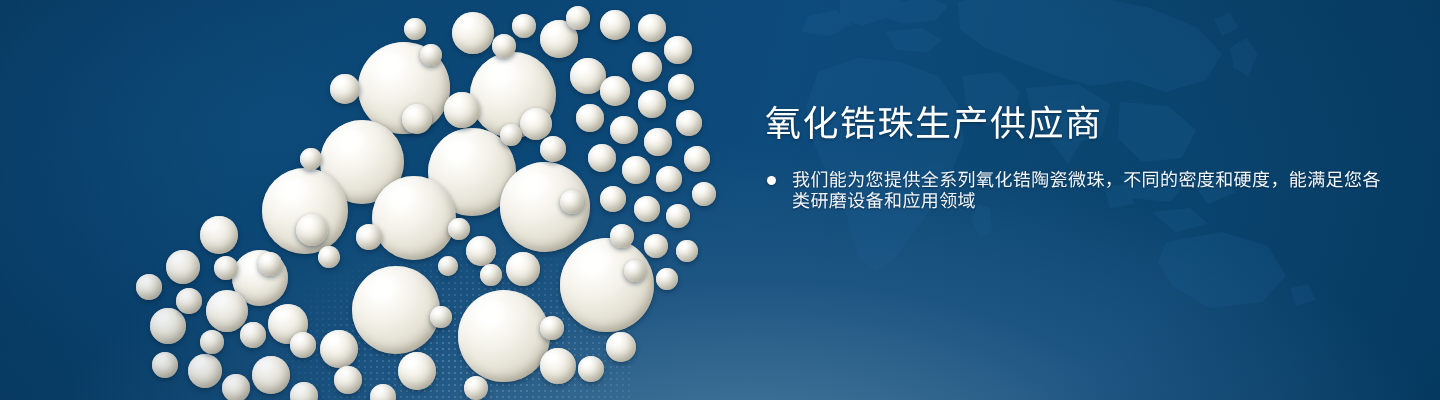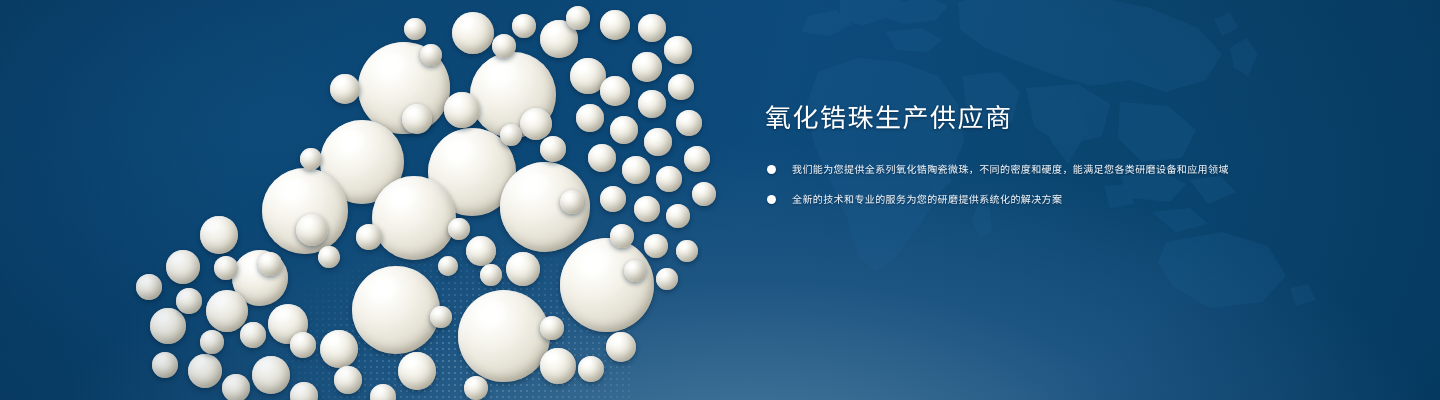--- a/index.html
+++ b/index.html
@@ -91,37 +91,37 @@
 
   
   #text-block {
     position: absolute;
     left: 765px;
     top: 104px;
     width: 620px;
   }
   #headline {
     margin: 0 0 26px 0;
-    font-size: 26px;
+    font-size: 36px;
     line-height: 1.1;
     font-weight: 400;
     letter-spacing: 1.5px;
     color: #ffffff;
     text-shadow: 0 1px 3px rgba(0,20,40,0.55);
   }
   #feature-list {
     list-style: none;
     margin: 0;
     padding: 0;
   }
   .feature-item {
     position: relative;
     padding-left: 27px;
     margin-bottom: 9px;
-    font-size: 10px;
+    font-size: 18px;
     line-height: 21px;
     letter-spacing: 0.4px;
     color: #f2f6fa;
     text-shadow: 0 1px 2px rgba(0,20,40,0.5);
   }
   .feature-item:last-child { margin-bottom: 0; }
   .feature-bullet {
     position: absolute;
     left: 2px;
     top: 6px;
@@ -276,20 +276,16 @@
   <div class="bg-vignette"></div>
 
   <div id="text-block">
     <h1 id="headline">氧化锆珠生产供应商</h1>
 
     <ul id="feature-list">
       <li class="feature-item">
         <span class="feature-bullet"></span>
         <span class="feature-text">我们能为您提供全系列氧化锆陶瓷微珠，不同的密度和硬度，能满足您各类研磨设备和应用领域</span>
       </li>
-      <li class="feature-item">
-        <span class="feature-bullet"></span>
-        <span class="feature-text">全新的技术和专业的服务为您的研磨提供系统化的解决方案</span>
-      </li>
     </ul>
   </div>
 
 </div>
 
 </body></html>

